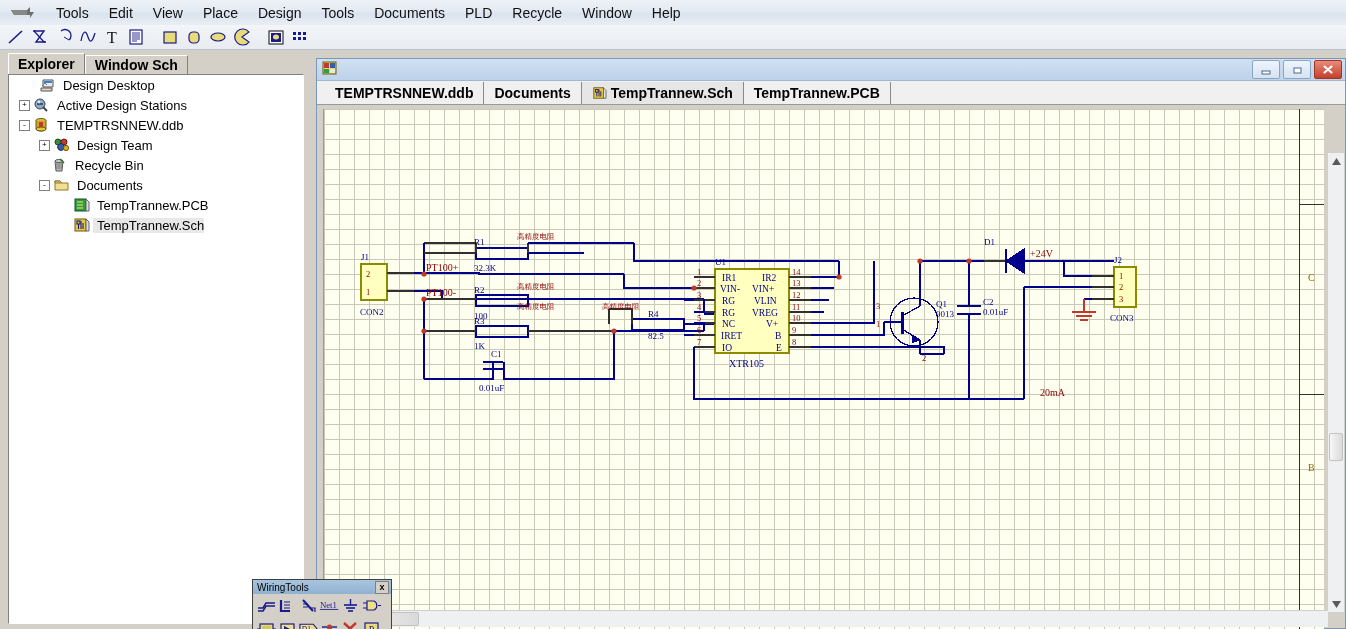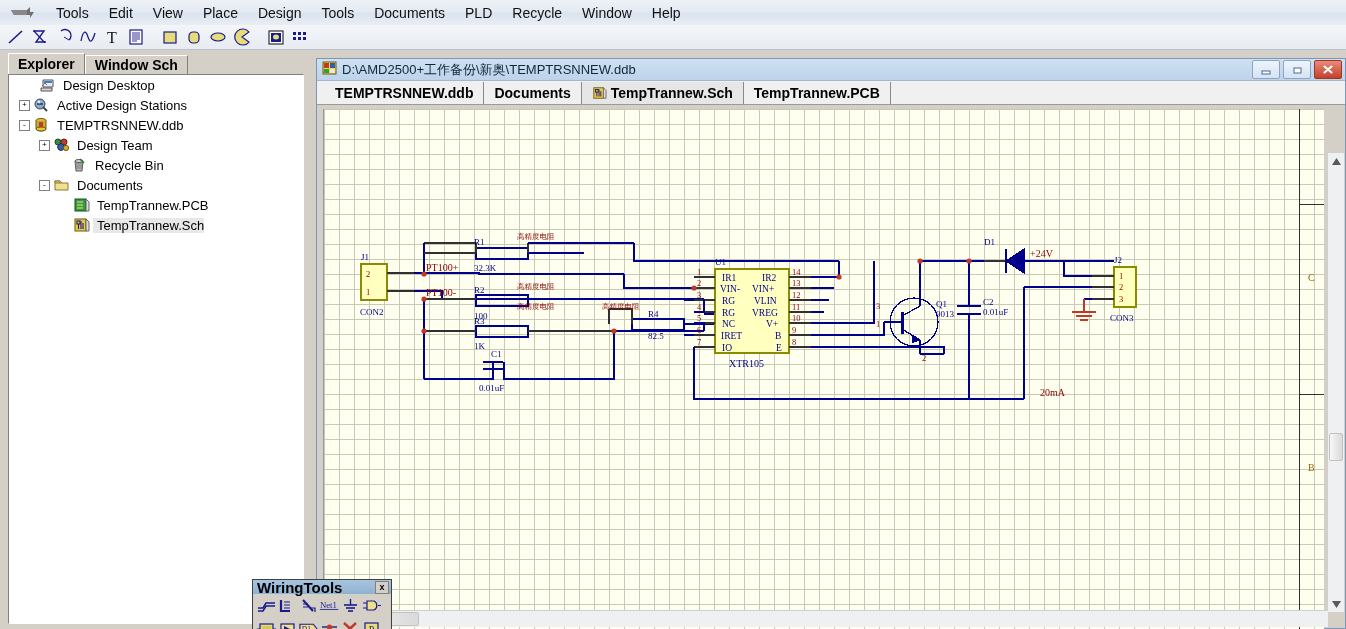--- a/index.html
+++ b/index.html
@@ -112,21 +112,21 @@
   .sthumb{position:absolute;background:linear-gradient(to right,#f7f7f7,#dadada);border:1px solid #c2c2c2;border-radius:2px;}
   
   #wiring{
     position:absolute;left:252px;top:529px;width:140px;height:70px;
     background:#d4d0c8;border:1px solid #404040;box-sizing:border-box;z-index:40;
   }
   #wt-title{
     height:14px;background:linear-gradient(to bottom,#a8c4de,#8fb2d2);
     display:flex;align-items:center;padding:0 2px 0 4px;box-sizing:border-box;
   }
-  #wt-title .t{font-size:15px;font-weight:bold;color:#000;}
+  #wt-title .t{font-size:10px;font-weight:normal;color:#000;}
   #wt-close{
     margin-left:auto;width:12px;height:11px;border:1px solid #808080;background:#d4d0c8;
     display:flex;align-items:center;justify-content:center;font-size:9px;font-weight:bold;
     line-height:9px;font-family:"Liberation Sans",sans-serif;cursor:default;
   }
   .wt-row{display:flex;height:23px;align-items:center;padding-left:3px;}
   .wt-btn{width:21px;height:21px;display:flex;align-items:center;justify-content:center;cursor:default;}
 </style>
 </head>
 <body>
@@ -290,21 +290,21 @@
           <svg width="17" height="16" viewBox="0 0 17 16">
             <circle cx="5" cy="5" r="3" fill="#3a8b3a" stroke="#1d4a1d"></circle>
             <circle cx="11" cy="5" r="3" fill="#c0392b" stroke="#6a1d15"></circle>
             <circle cx="8" cy="10" r="3.4" fill="#3560a8" stroke="#1b3055"></circle>
             <circle cx="13" cy="11" r="2.6" fill="#e0b020" stroke="#705610"></circle>
           </svg>
         </span>
         <span class="lbl">Design Team</span>
       </div>
 
-      <div class="trow" style="padding-left:30px;margin-left:20px;">
+      <div class="trow" style="padding-left:30px;">
         <span class="tgl-sp"></span>
         <span class="ico">
           <svg width="17" height="16" viewBox="0 0 17 16">
             <path d="M4 4 L12 4 L11 14 L5 14 Z" fill="#b9b9b9" stroke="#5a5a5a"></path>
             <ellipse cx="8" cy="4" rx="4" ry="1.5" fill="#d4d4d4" stroke="#5a5a5a"></ellipse>
             <path d="M6 6 L6 12 M8 6 L8 12 M10 6 L10 12" stroke="#7a7a7a"></path>
             <path d="M9 2 L13 6" stroke="#2e7d32" stroke-width="1.6"></path>
           </svg>
         </span>
         <span class="lbl">Recycle Bin</span>
@@ -360,21 +360,20 @@
     <div id="mdi-title">
       <span>
         <svg width="15" height="14" viewBox="0 0 15 14">
           <rect x="1" y="1" width="13" height="12" fill="#f0d840" stroke="#6a5a10"></rect>
           <rect x="2" y="2" width="5" height="5" fill="#c0392b"></rect>
           <rect x="8" y="2" width="5" height="5" fill="#2f5fa8"></rect>
           <rect x="2" y="8" width="5" height="4" fill="#2f9e44"></rect>
           <rect x="8" y="8" width="5" height="4" fill="#e8e8e8"></rect>
         </svg>
       </span>
-      <span class="ttxt">D:\AMD2500+工作备份\新奥\TEMPTRSNNEW.ddb</span>
       <span id="wbtns">
         <span class="wbtn">
           <svg width="14" height="10" viewBox="0 0 14 10">
               <rect x="3" y="6" width="8" height="3" fill="#fff" stroke="#4a6b8f"></rect>
             </svg>
         </span>
         <span class="wbtn">
           <svg width="14" height="10" viewBox="0 0 14 10">
               <rect x="4" y="3" width="7" height="5" fill="#fff" stroke="#4a6b8f"></rect>
             </svg>

